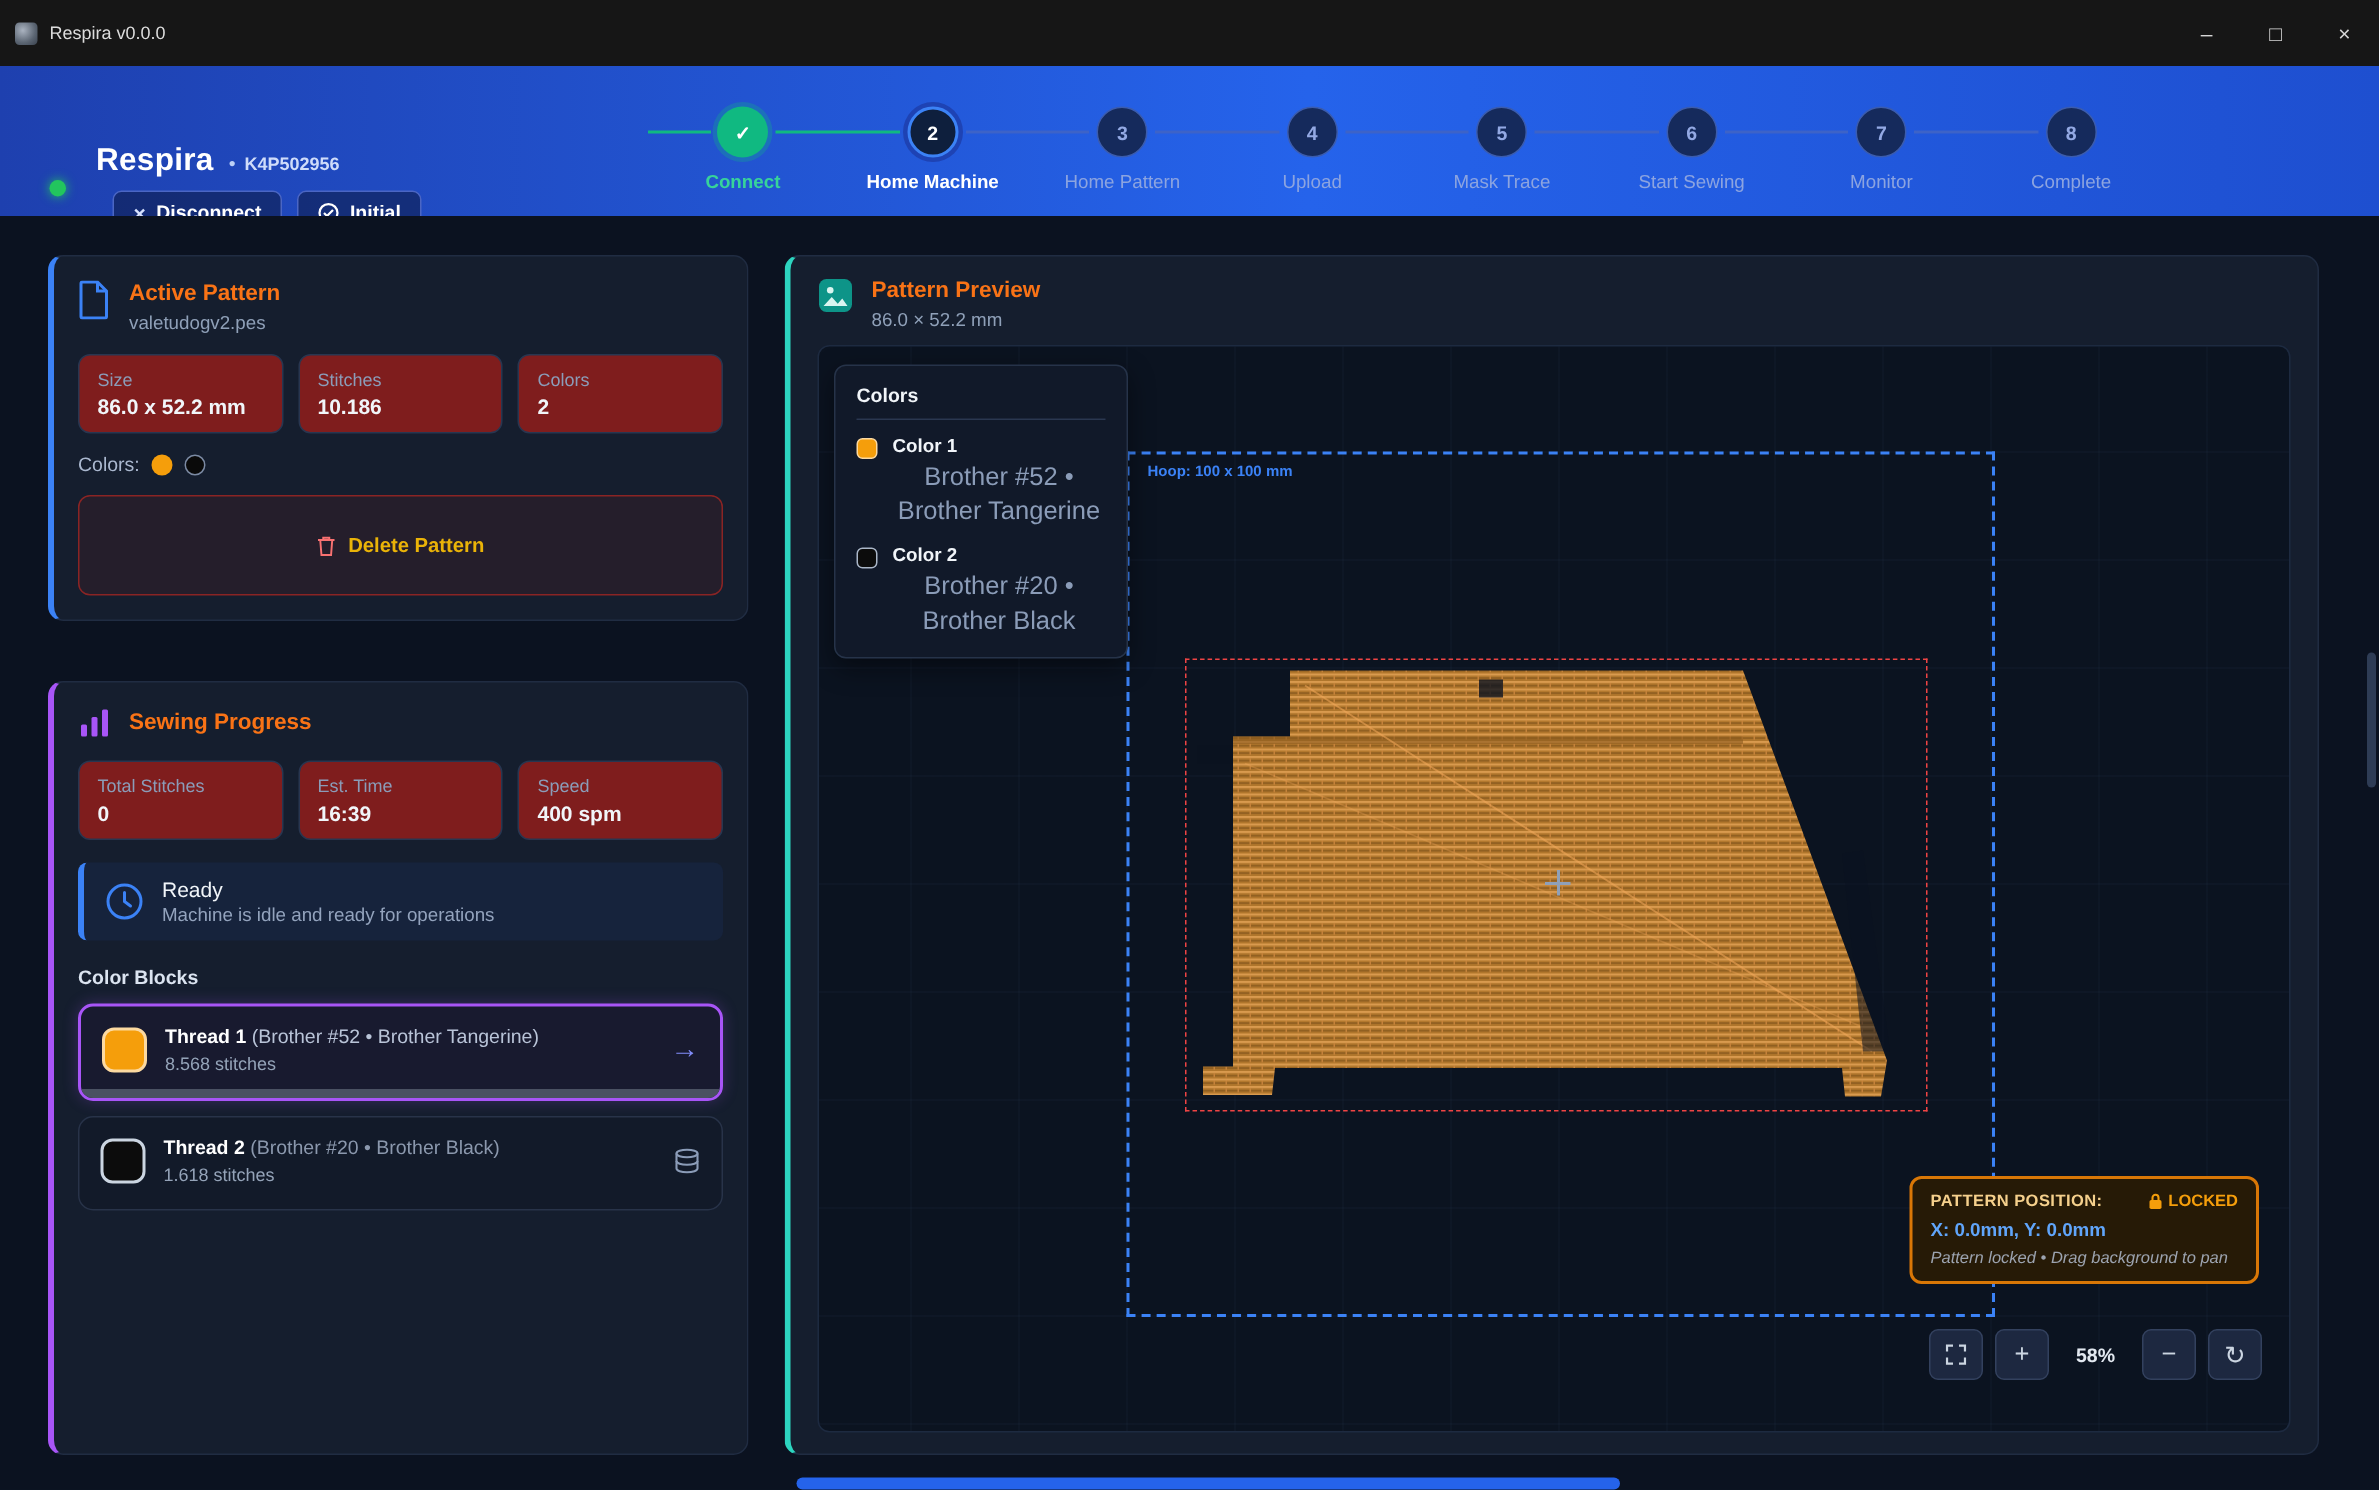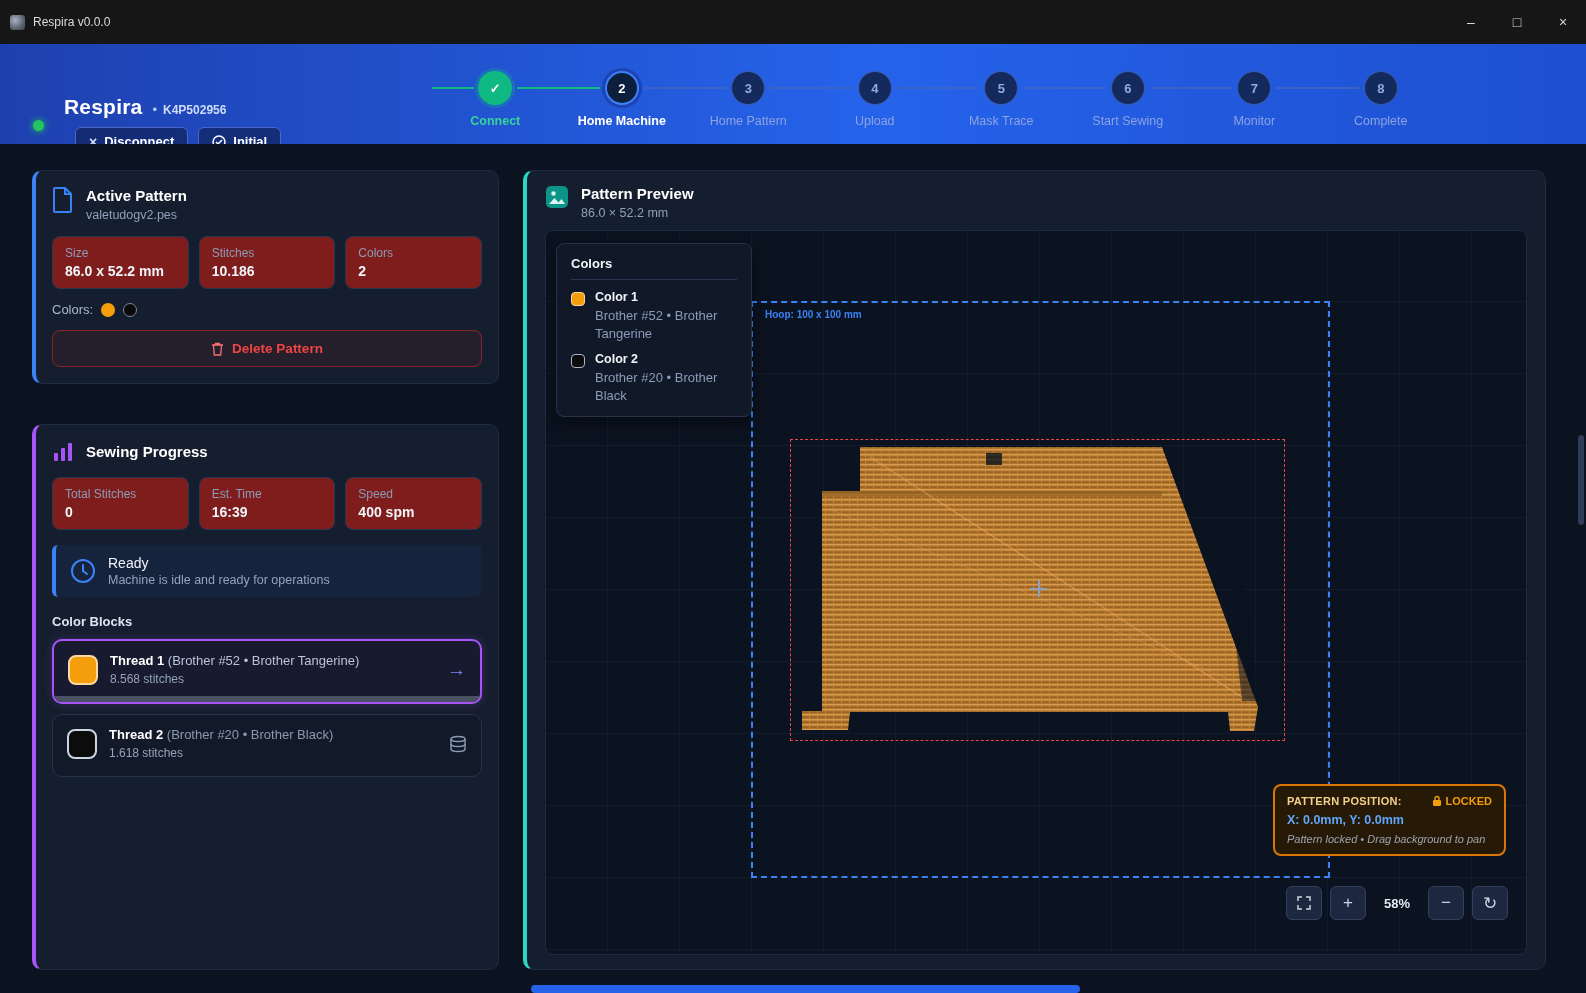--- a/index.html
+++ b/index.html
@@ -53,37 +53,37 @@
   .main { position:relative; height:861px; display:flex; gap:24px;
     padding:26px 40px 35px 32px; background:#0b1220; }
   .left-col { width:467px; flex:none; display:flex; flex-direction:column; gap:24px; }
   .card { background:#151e2e; border:1px solid #202c42; border-radius:10px; }
   .card-pattern { border-left:4px solid #3b82f6; padding:16px; }
   .card-progress { border-left:4px solid #a855f7; padding:16px; flex:1;margin-top:16px; }
   .card-preview { flex:1; border-left:4px solid #2dd4bf; padding:14px 18px;
     display:flex; flex-direction:column; }
 
   .card-head { display:flex; gap:12px; align-items:flex-start; }
-  .card-title { font-size:15px; font-weight:700; color:#ffffff; }
+  .card-title { font-size:15px; font-weight:700; color:#f97316; }
   .card-sub { font-size:12.5px; color:#8fa0b8; margin-top:4px; }
 
   .stats-row { display:flex; gap:10px; margin-top:14px; }
   .stat { flex:1; background:#7f1d1d; border:1px solid #283650; border-radius:8px; padding:9px 12px; }
   .stat-label { font-size:12px; color:#8b9cb8; }
   .stat-value { font-size:14px; font-weight:700; color:#f1f5f9; margin-top:3px; }
 
   .colors-row { display:flex; align-items:center; gap:8px; margin-top:13px; }
   .colors-row .lbl { font-size:13px; color:#aab8cf; }
   .dot { width:14px; height:14px; border-radius:50%; }
   .dot.orange { background:#f59e0b; }
   .dot.black { background:#0a0a0a; border:1.5px solid #7b8aa3; }
 
-  .delete-btn { margin-top:13px; width:100%; padding:10px; display:flex; align-items:center;
+  .delete-btn { margin-top:13px; width:100%; padding:25px; display:flex; align-items:center;
     justify-content:center; gap:8px; background:rgba(127,29,29,0.16); border:1px solid #8a2424;
-    border-radius:8px; color:#ef4444; font-size:13.5px; font-weight:600; cursor:pointer; }
+    border-radius:8px; color:#eab308; font-size:13.5px; font-weight:600; cursor:pointer; }
 
   .ready-banner { margin-top:15px; background:#16233c; border-left:4px solid #3b82f6;
     border-radius:6px; padding:10px 14px; display:flex; gap:12px; align-items:center; }
   .ready-title { font-size:14px; font-weight:400; color:#f1f5f9; }
   .ready-desc { font-size:12.5px; color:#93a3bd; margin-top:2px; }
 
   .blocks-label { margin-top:17px; font-size:13px; font-weight:700; color:#dbe4f0; }
 
   .thread { margin-top:10px; border-radius:10px; padding:12px 14px 16px; display:flex;
     align-items:center; gap:12px; position:relative; overflow:hidden; cursor:pointer; }
@@ -112,21 +112,21 @@
   .legend { position:absolute; left:10px; top:12px; width:196px; background:rgba(18,26,41,0.97);
     border:1px solid #263349; border-radius:8px; padding:12px 14px;
     box-shadow:0 6px 18px rgba(0,0,0,.45); z-index:5; }
   .legend-title { font-size:13px; font-weight:700; color:#f1f5f9; padding-bottom:8px;
     border-bottom:1px solid #2a3750; }
   .legend-entry { display:flex; gap:10px; margin-top:10px; align-items:flex-start; }
   .legend-swatch { width:14px; height:14px; border-radius:4px; margin-top:2px; flex:none; }
   .legend-swatch.ls1 { border:1px solid #fcd9a0; }
   .legend-swatch.ls2 { border:1.5px solid #aab6c8; }
   .legend-name { font-size:12.5px; font-weight:700; color:#f1f5f9; }
-  .legend-desc { font-size:13px; color:#8b9cb8; margin-top:3px; line-height:1.35; }
+  .legend-desc { font-size:17px; color:#8b9cb8; margin-top:3px; line-height:1.35;text-align:center; }
 
   .hoop { position:absolute; left:205px; top:70px; width:579px; height:577px;
     border:2px dashed #3b82f6; }
   .hoop-label { position:absolute; left:12px; top:6px; font-size:10px; font-weight:700; color:#3b82f6; }
   .bounds { position:absolute; left:244px; top:208px; width:495px; height:302px;
     border:1px dashed #ef4444; }
   .stitch-svg { position:absolute; left:244px; top:208px; }
 
   .crosshair { position:absolute; left:484px; top:349px; width:17px; height:17px; }
   .crosshair::before, .crosshair::after { content:""; position:absolute; background:#8fa0b8; }

